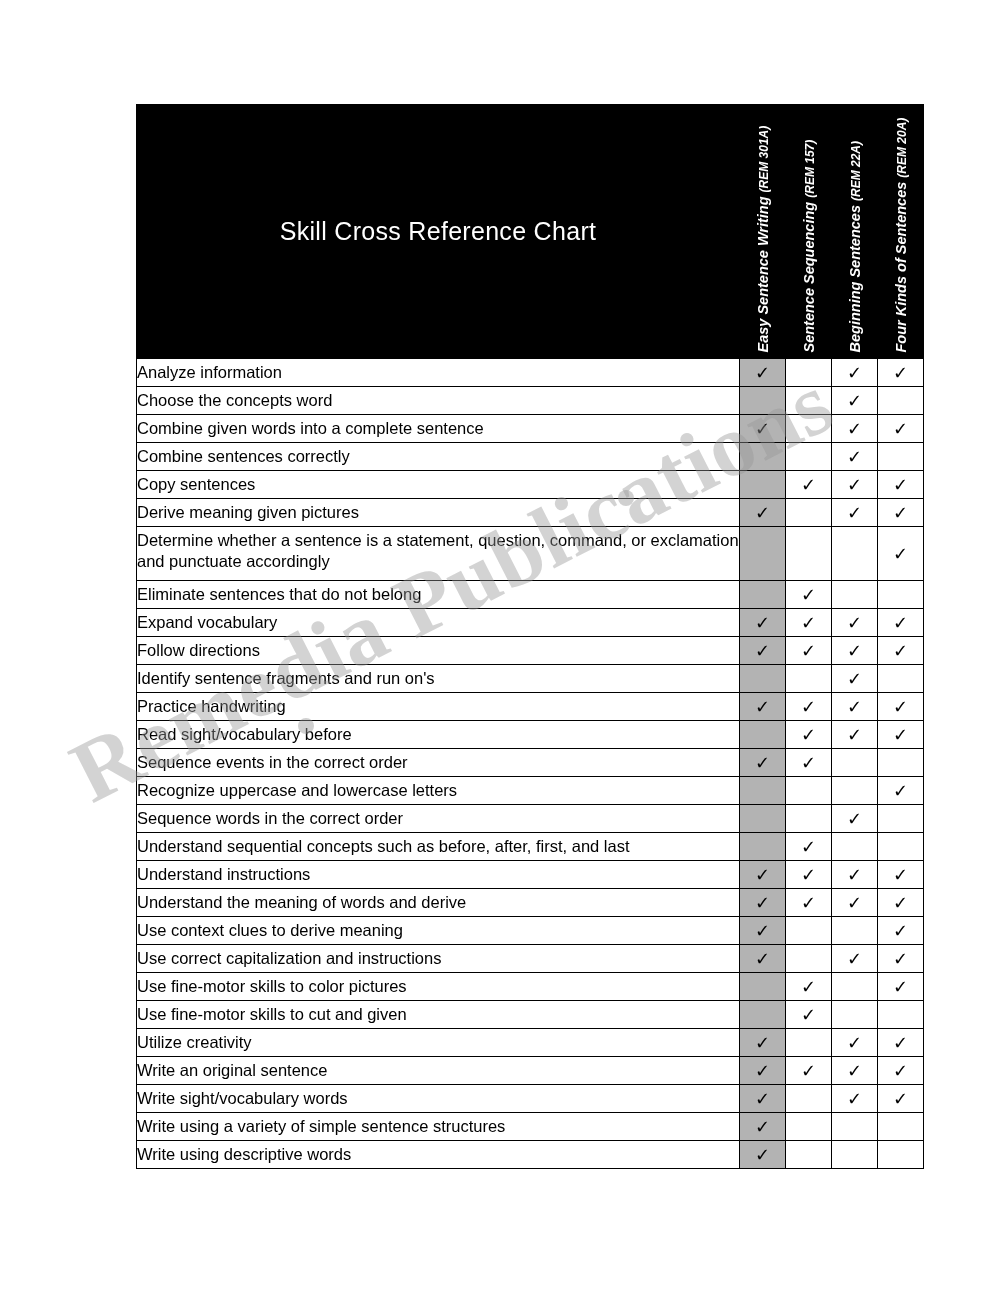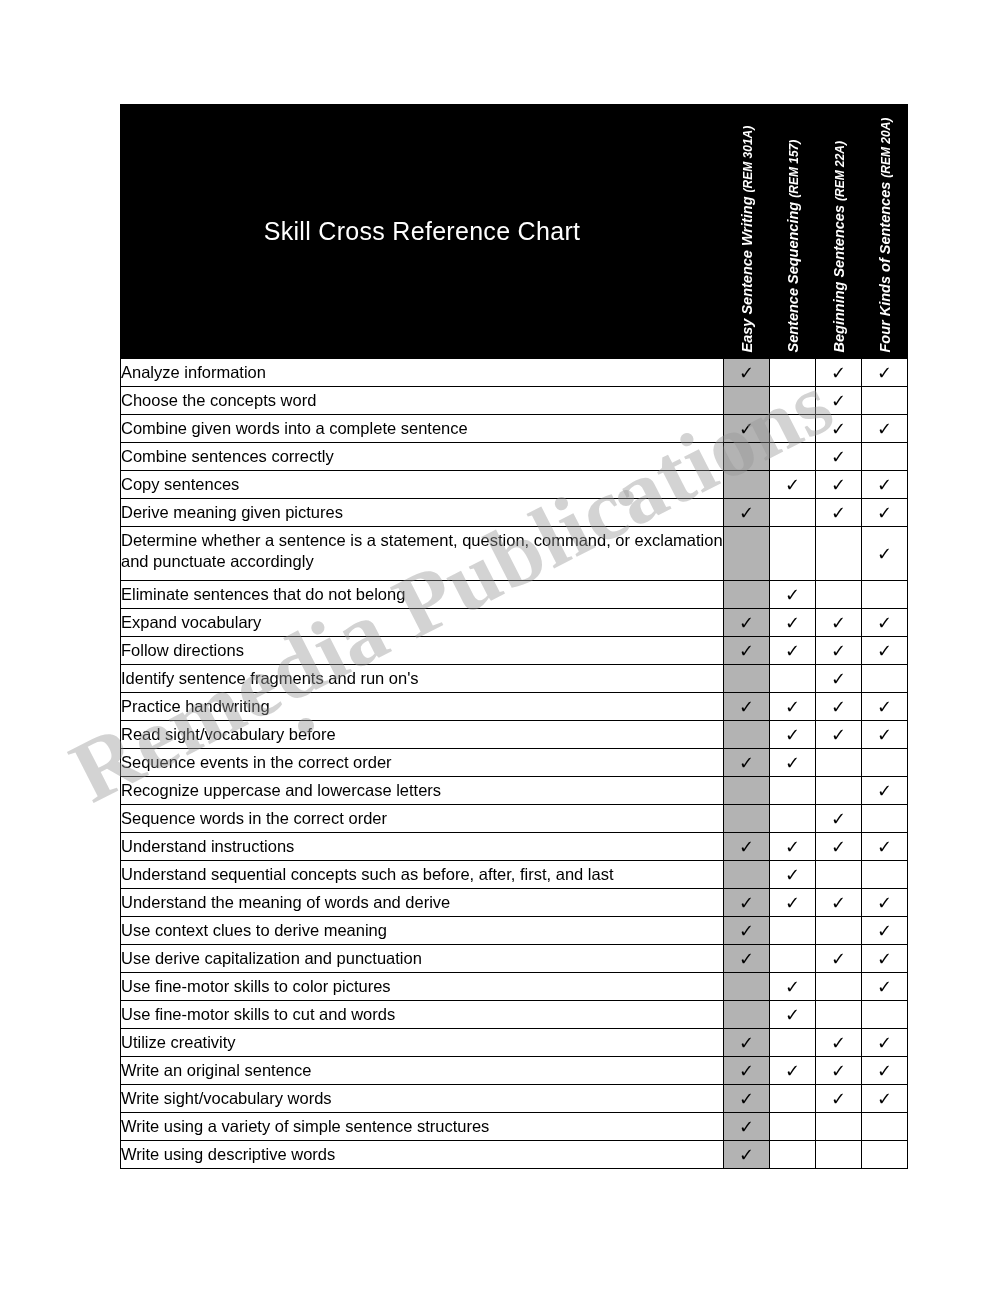--- a/index.html
+++ b/index.html
@@ -40,21 +40,21 @@
   #watermark .wm-dot {
     position: absolute;
     width: 16px; height: 16px;
     border-radius: 50%;
     background: rgba(150,150,150,0.45);
   }
 
   
   #chart-wrap {
     position: absolute;
-    left: 120px; top: 104px;
+    left: 136px; top: 104px;
     width: 788px;
     z-index: 2;
   }
   table.chart {
     border-collapse: collapse;
     table-layout: fixed;
     width: 788px;
     background: transparent;
   }
   table.chart td, table.chart th {
@@ -253,63 +253,63 @@
             <td class="cell"><span>✓</span></td>
           </tr>
           <tr>
             <td class="skill">Sequence words in the correct order</td>
             <td class="cell shaded"></td>
             <td class="cell"></td>
             <td class="cell"><span>✓</span></td>
             <td class="cell"></td>
           </tr>
           <tr>
+            <td class="skill">Understand sequential concepts such as before, after, first, and last</td>
+            <td class="cell shaded"></td>
+            <td class="cell"><span>✓</span></td>
+            <td class="cell"></td>
+            <td class="cell"></td>
+          </tr>
+          <tr>
             <td class="skill">Understand instructions</td>
             <td class="cell shaded"><span>✓</span></td>
             <td class="cell"><span>✓</span></td>
             <td class="cell"><span>✓</span></td>
             <td class="cell"><span>✓</span></td>
           </tr>
           <tr>
-            <td class="skill">Understand sequential concepts such as before, after, first, and last</td>
-            <td class="cell shaded"></td>
-            <td class="cell"><span>✓</span></td>
-            <td class="cell"></td>
-            <td class="cell"></td>
-          </tr>
-          <tr>
             <td class="skill">Understand the meaning of words and derive</td>
             <td class="cell shaded"><span>✓</span></td>
             <td class="cell"><span>✓</span></td>
             <td class="cell"><span>✓</span></td>
             <td class="cell"><span>✓</span></td>
           </tr>
           <tr>
             <td class="skill">Use context clues to derive meaning</td>
             <td class="cell shaded"><span>✓</span></td>
             <td class="cell"></td>
             <td class="cell"></td>
             <td class="cell"><span>✓</span></td>
           </tr>
           <tr>
-            <td class="skill">Use derive capitalization and punctuation</td>
+            <td class="skill">Use correct capitalization and instructions</td>
             <td class="cell shaded"><span>✓</span></td>
             <td class="cell"></td>
             <td class="cell"><span>✓</span></td>
             <td class="cell"><span>✓</span></td>
           </tr>
           <tr>
             <td class="skill">Use fine-motor skills to color pictures</td>
             <td class="cell shaded"></td>
             <td class="cell"><span>✓</span></td>
             <td class="cell"></td>
             <td class="cell"><span>✓</span></td>
           </tr>
           <tr>
-            <td class="skill">Use fine-motor skills to cut and words</td>
+            <td class="skill">Use fine-motor skills to cut and given</td>
             <td class="cell shaded"></td>
             <td class="cell"><span>✓</span></td>
             <td class="cell"></td>
             <td class="cell"></td>
           </tr>
           <tr>
             <td class="skill">Utilize creativity</td>
             <td class="cell shaded"><span>✓</span></td>
             <td class="cell"></td>
             <td class="cell"><span>✓</span></td>

